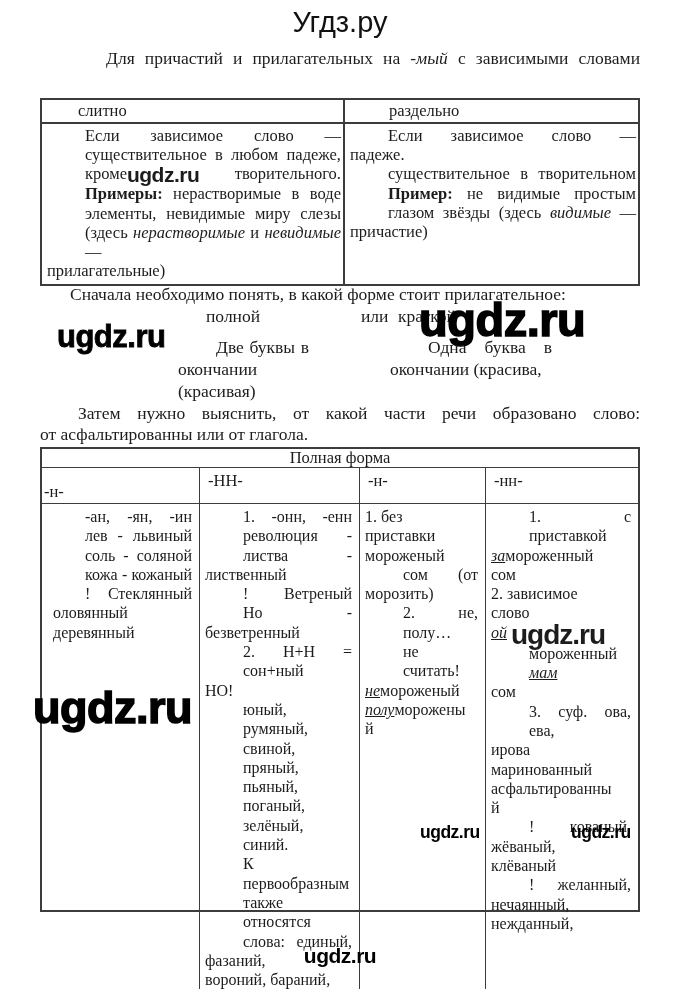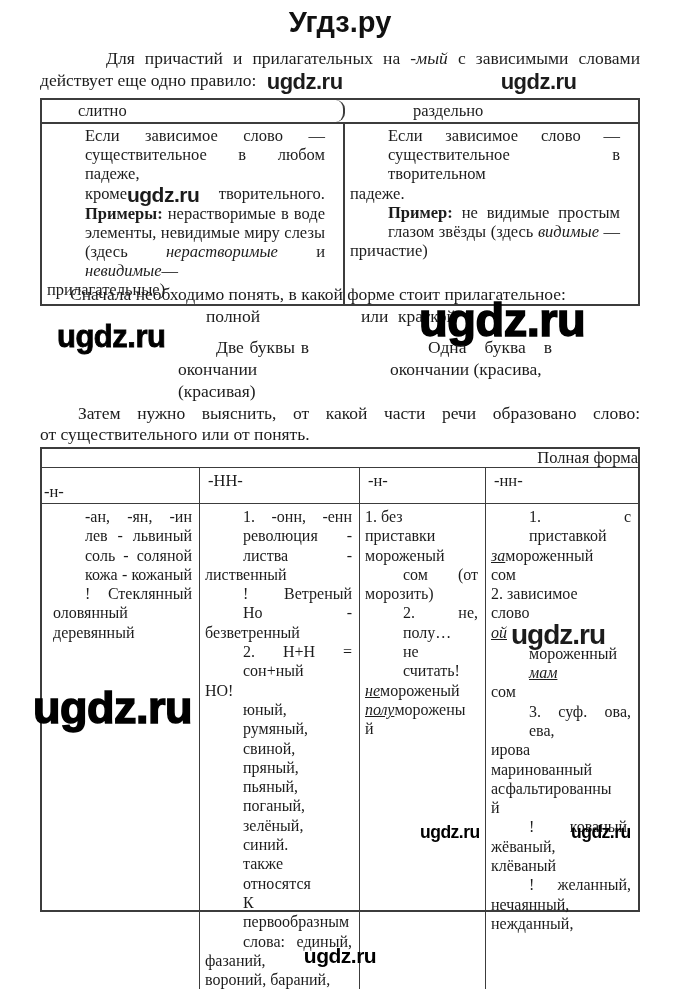--- a/index.html
+++ b/index.html
@@ -3,21 +3,21 @@
 <meta charset="utf-8">
 <style>
   html,body{margin:0;padding:0;background:#e8e8e8;}
   .page{
     position:relative;width:680px;height:992px;margin:0 auto;background:#ffffff;
     font-family:"Liberation Serif",serif;color:#1c1c1c;overflow:hidden;
   }
   .abs{position:absolute;}
   .title{
     position:absolute;top:6px;left:0;width:100%;text-align:center;
-    font-family:"Liberation Sans",sans-serif;font-weight:bold;font-size:29px;color:#111;
+    font-family:"Liberation Sans",sans-serif;font-weight:normal;font-size:29px;color:#111;
   }
   
   .tl{white-space:normal;}
   .jl{text-align:justify;text-align-last:justify;-moz-text-align-last:justify;text-justify:inter-word;margin-left:38px;}
   .s-i{font-style:italic;}
   .s-b{font-weight:bold;}
   .s-ui{font-style:italic;text-decoration:underline;}
   
   .wm{font-family:"Liberation Sans",sans-serif;font-weight:800;color:#000;letter-spacing:-0.5px;}
   .s-wm22{font-family:"Liberation Sans",sans-serif;font-weight:800;font-size:22px;letter-spacing:-0.5px;line-height:19px;vertical-align:-3px;}
@@ -27,33 +27,33 @@
   .wm45{font-size:45px;-webkit-text-stroke:1.5px #000;}
   .wm31{font-size:31px;-webkit-text-stroke:0.8px #000;}
   .wm17{font-size:17.5px;}
   .wm21{font-size:21px;}
   
   .intro{position:absolute;top:47px;left:40px;width:600px;font-size:17.5px;line-height:22px;}
   
   .t1{position:absolute;top:98px;left:40px;width:596px;border:2px solid #3c3c3c;}
   .t1-head{display:grid;grid-template-columns:303px 293px;border-bottom:2px solid #3c3c3c;}
   .t1-head > div{font-size:16.5px;height:22px;line-height:22px;}
-  .t1-head .c1{border-right:2px solid #3c3c3c;padding-left:36px;border-radius:9px;}
-  .t1-head .c2{padding-left:44px;margin-left:24px;}
+  .t1-head .c1{border-right:2px solid #3c3c3c;padding-left:36px;}
+  .t1-head .c2{padding-left:44px;}
   .t1-body{display:grid;grid-template-columns:303px 293px;min-height:135px;}
-  .t1-body > div{font-size:16.5px;line-height:19.2px;padding:2px 18px 4px 5px;}
+  .t1-body > div{font-size:16.5px;line-height:19.2px;padding:2px 2px 4px 5px;}
   .t1-body .c1{border-right:2px solid #3c3c3c;}
   
   .mid-label{position:absolute;font-size:17.5px;margin-left:28px;}
   .mid-col{position:absolute;font-size:17.5px;line-height:22px;}
   .sn{position:absolute;top:283px;left:40px;width:600px;font-size:17.5px;line-height:22px;}
   .zatem{position:absolute;top:403px;left:40px;width:600px;font-size:17.5px;line-height:21px;}
   
   .t2{position:absolute;top:447px;left:40px;width:596px;height:461px;border:2px solid #3c3c3c;}
-  .t2-title{height:17.5px;line-height:17.5px;text-align:right;font-size:16.5px;border-bottom:1.5px solid #3c3c3c;}
+  .t2-title{height:17.5px;line-height:17.5px;text-align:center;font-size:16.5px;border-bottom:1.5px solid #3c3c3c;}
   .t2-groups{display:grid;grid-template-columns:318px 278px;border-bottom:1.5px solid #3c3c3c;}
   .t2-groups > div{height:35.5px;font-size:16.5px;line-height:18px;padding-top:1px;}
   .t2-groups .g1{border-right:1.5px solid #3c3c3c;padding-left:5px;padding-right:5px;}
   .t2-groups .g2{padding-left:5px;padding-right:8px;}
   .t2-suff{display:grid;grid-template-columns:158px 160px 126px 152px;border-bottom:1.5px solid #3c3c3c;}
   .t2-suff > div{height:35.5px;font-size:16.5px;}
   .t2-suff .s1{border-right:1.5px solid #3c3c3c;padding-left:2px;padding-top:14px;box-sizing:border-box;}
   .t2-suff .s2,.t2-suff .s3{border-right:1.5px solid #3c3c3c;}
   .t2-suff .s2,.t2-suff .s3,.t2-suff .s4{padding-left:8px;padding-top:3px;box-sizing:border-box;}
   .t2-body{display:grid;grid-template-columns:158px 160px 126px 152px;height:370px;}
@@ -63,42 +63,41 @@
 </style>
 </head>
 <body>
 
 <div class="page">
 
   <div class="title">Угдз.ру</div>
 
   <div class="intro">
       <div class="tl jl" style="text-indent: 28px;"><span>Для причастий и прилагательных на </span><span class="s-i">-мый</span><span> с зависимыми словами</span></div>
-      <div class="tl"><span>действует еще одно правило: </span><span class="s-wm22" style="margin-left: 6px;">ugdz.ru</span><span class="s-wm22" style="margin-left: 158px;">ugdz.ru</span></div>
     </div>
 
   <div class="t1">
     <div class="t1-head">
       <div class="c1">слитно</div>
       <div class="c2">раздельно</div>
     </div>
     <div class="t1-body">
       <div class="c1">
           <div class="tl jl"><span>Если зависимое слово —</span></div>
           <div class="tl jl"><span>существительное в любом падеже,</span></div>
           <div class="tl jl"><span>кроме</span><span class="s-wm20">ugdz.ru</span><span> творительного.</span></div>
           <div class="tl jl"><span class="s-b">Примеры:</span><span> нерастворимые в воде</span></div>
           <div class="tl jl"><span>элементы, невидимые миру слезы</span></div>
           <div class="tl jl"><span>(здесь </span><span class="s-i">нерастворимые</span><span> и </span><span class="s-i">невидимые</span><span>—</span></div>
           <div class="tl"><span>прилагательные)</span></div>
         </div>
       <div class="c2">
           <div class="tl jl"><span>Если зависимое слово —</span></div>
+          <div class="tl"><span>падеже.</span></div>
           <div class="tl jl"><span>существительное в творительном</span></div>
-          <div class="tl"><span>падеже.</span></div>
           <div class="tl jl"><span class="s-b">Пример:</span><span> не видимые простым</span></div>
           <div class="tl jl"><span>глазом звёзды (здесь </span><span class="s-i">видимые</span><span> —</span></div>
           <div class="tl"><span>причастие)</span></div>
         </div>
     </div>
   </div>
 
   <div class="sn">
     <div class="tl" style="text-indent:30px">Сначала необходимо понять, в какой форме стоит прилагательное:</div>
   </div>
@@ -115,21 +114,21 @@
       <div class="tl"><span>окончании</span></div>
       <div class="tl"><span>(красивая)</span></div>
     </div>
   <div class="mid-col" style="left:390px;top:336px;width:162px">
       <div class="tl jl"><span>Одна буква в</span></div>
       <div class="tl"><span>окончании (красива,</span></div>
     </div>
 
   <div class="zatem">
       <div class="tl jl"><span>Затем нужно выяснить, от какой части речи образовано слово:</span></div>
-      <div class="tl"><span>от существительного или от понять.</span></div>
+      <div class="tl"><span>от асфальтированны или от глагола.</span></div>
     </div>
 
   <div class="t2">
     <div class="t2-title">Полная форма</div>
     <div class="t2-suff">
       <div class="s1">-н-</div>
       <div class="s2">-НН-</div>
       <div class="s3">-н-</div>
       <div class="s4">-нн-</div>
     </div>
@@ -150,22 +149,22 @@
           <div class="tl"><span>лиственный</span></div>
           <div class="tl jl"><span>! Ветреный</span></div>
           <div class="tl jl"><span>Но -</span></div>
           <div class="tl"><span>безветренный</span></div>
           <div class="tl jl"><span>2. Н+Н = сон+ный</span></div>
           <div class="tl"><span>НО!</span></div>
           <div class="tl jl"><span>юный, румяный,</span></div>
           <div class="tl jl"><span>свиной, пряный,</span></div>
           <div class="tl jl"><span>пьяный, поганый,</span></div>
           <div class="tl jl"><span>зелёный, синий.</span></div>
+          <div class="tl jl"><span>К первообразным</span></div>
           <div class="tl jl"><span>также относятся</span></div>
-          <div class="tl jl"><span>К первообразным</span></div>
           <div class="tl jl"><span>слова: единый,</span></div>
           <div class="tl"><span>фазаний,</span></div>
           <div class="tl"><span>вороний, бараний,</span></div>
         </div>
       <div class="b3">
           <div class="tl"><span>1. без</span></div>
           <div class="tl"><span>приставки</span></div>
           <div class="tl"><span>мороженый</span></div>
           <div class="tl jl"><span>сом (от</span></div>
           <div class="tl"><span>морозить)</span></div>

